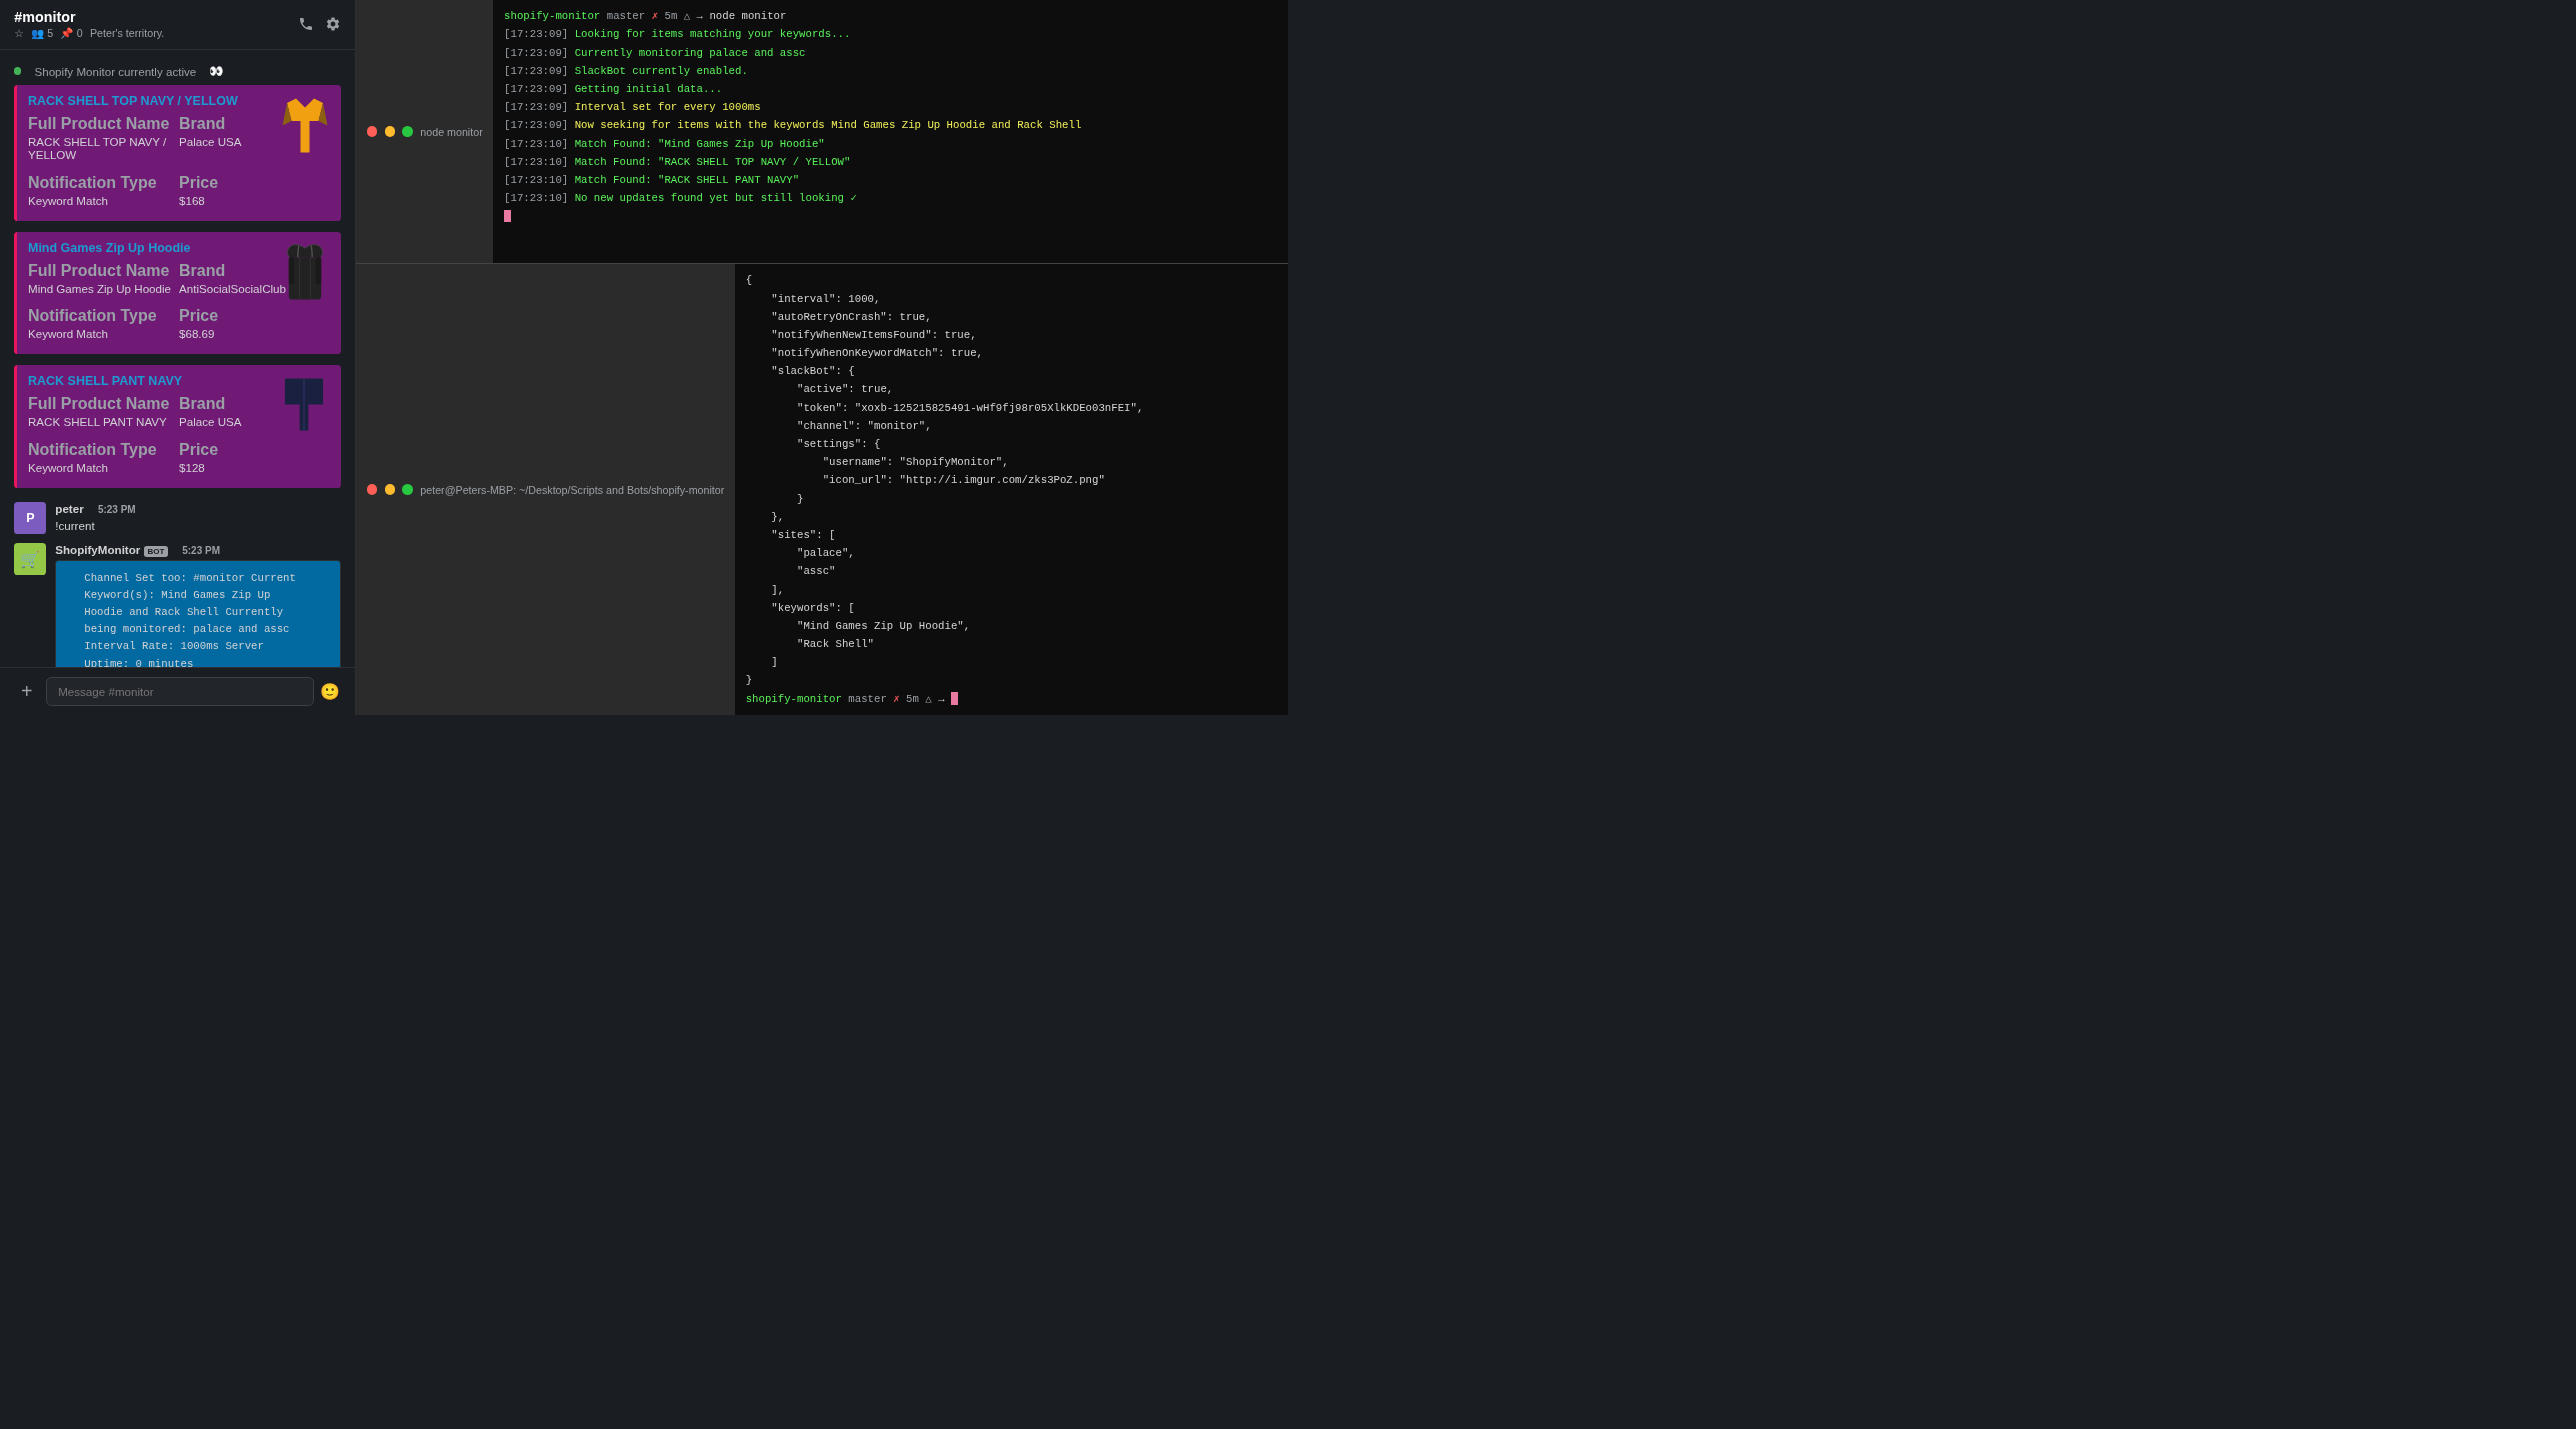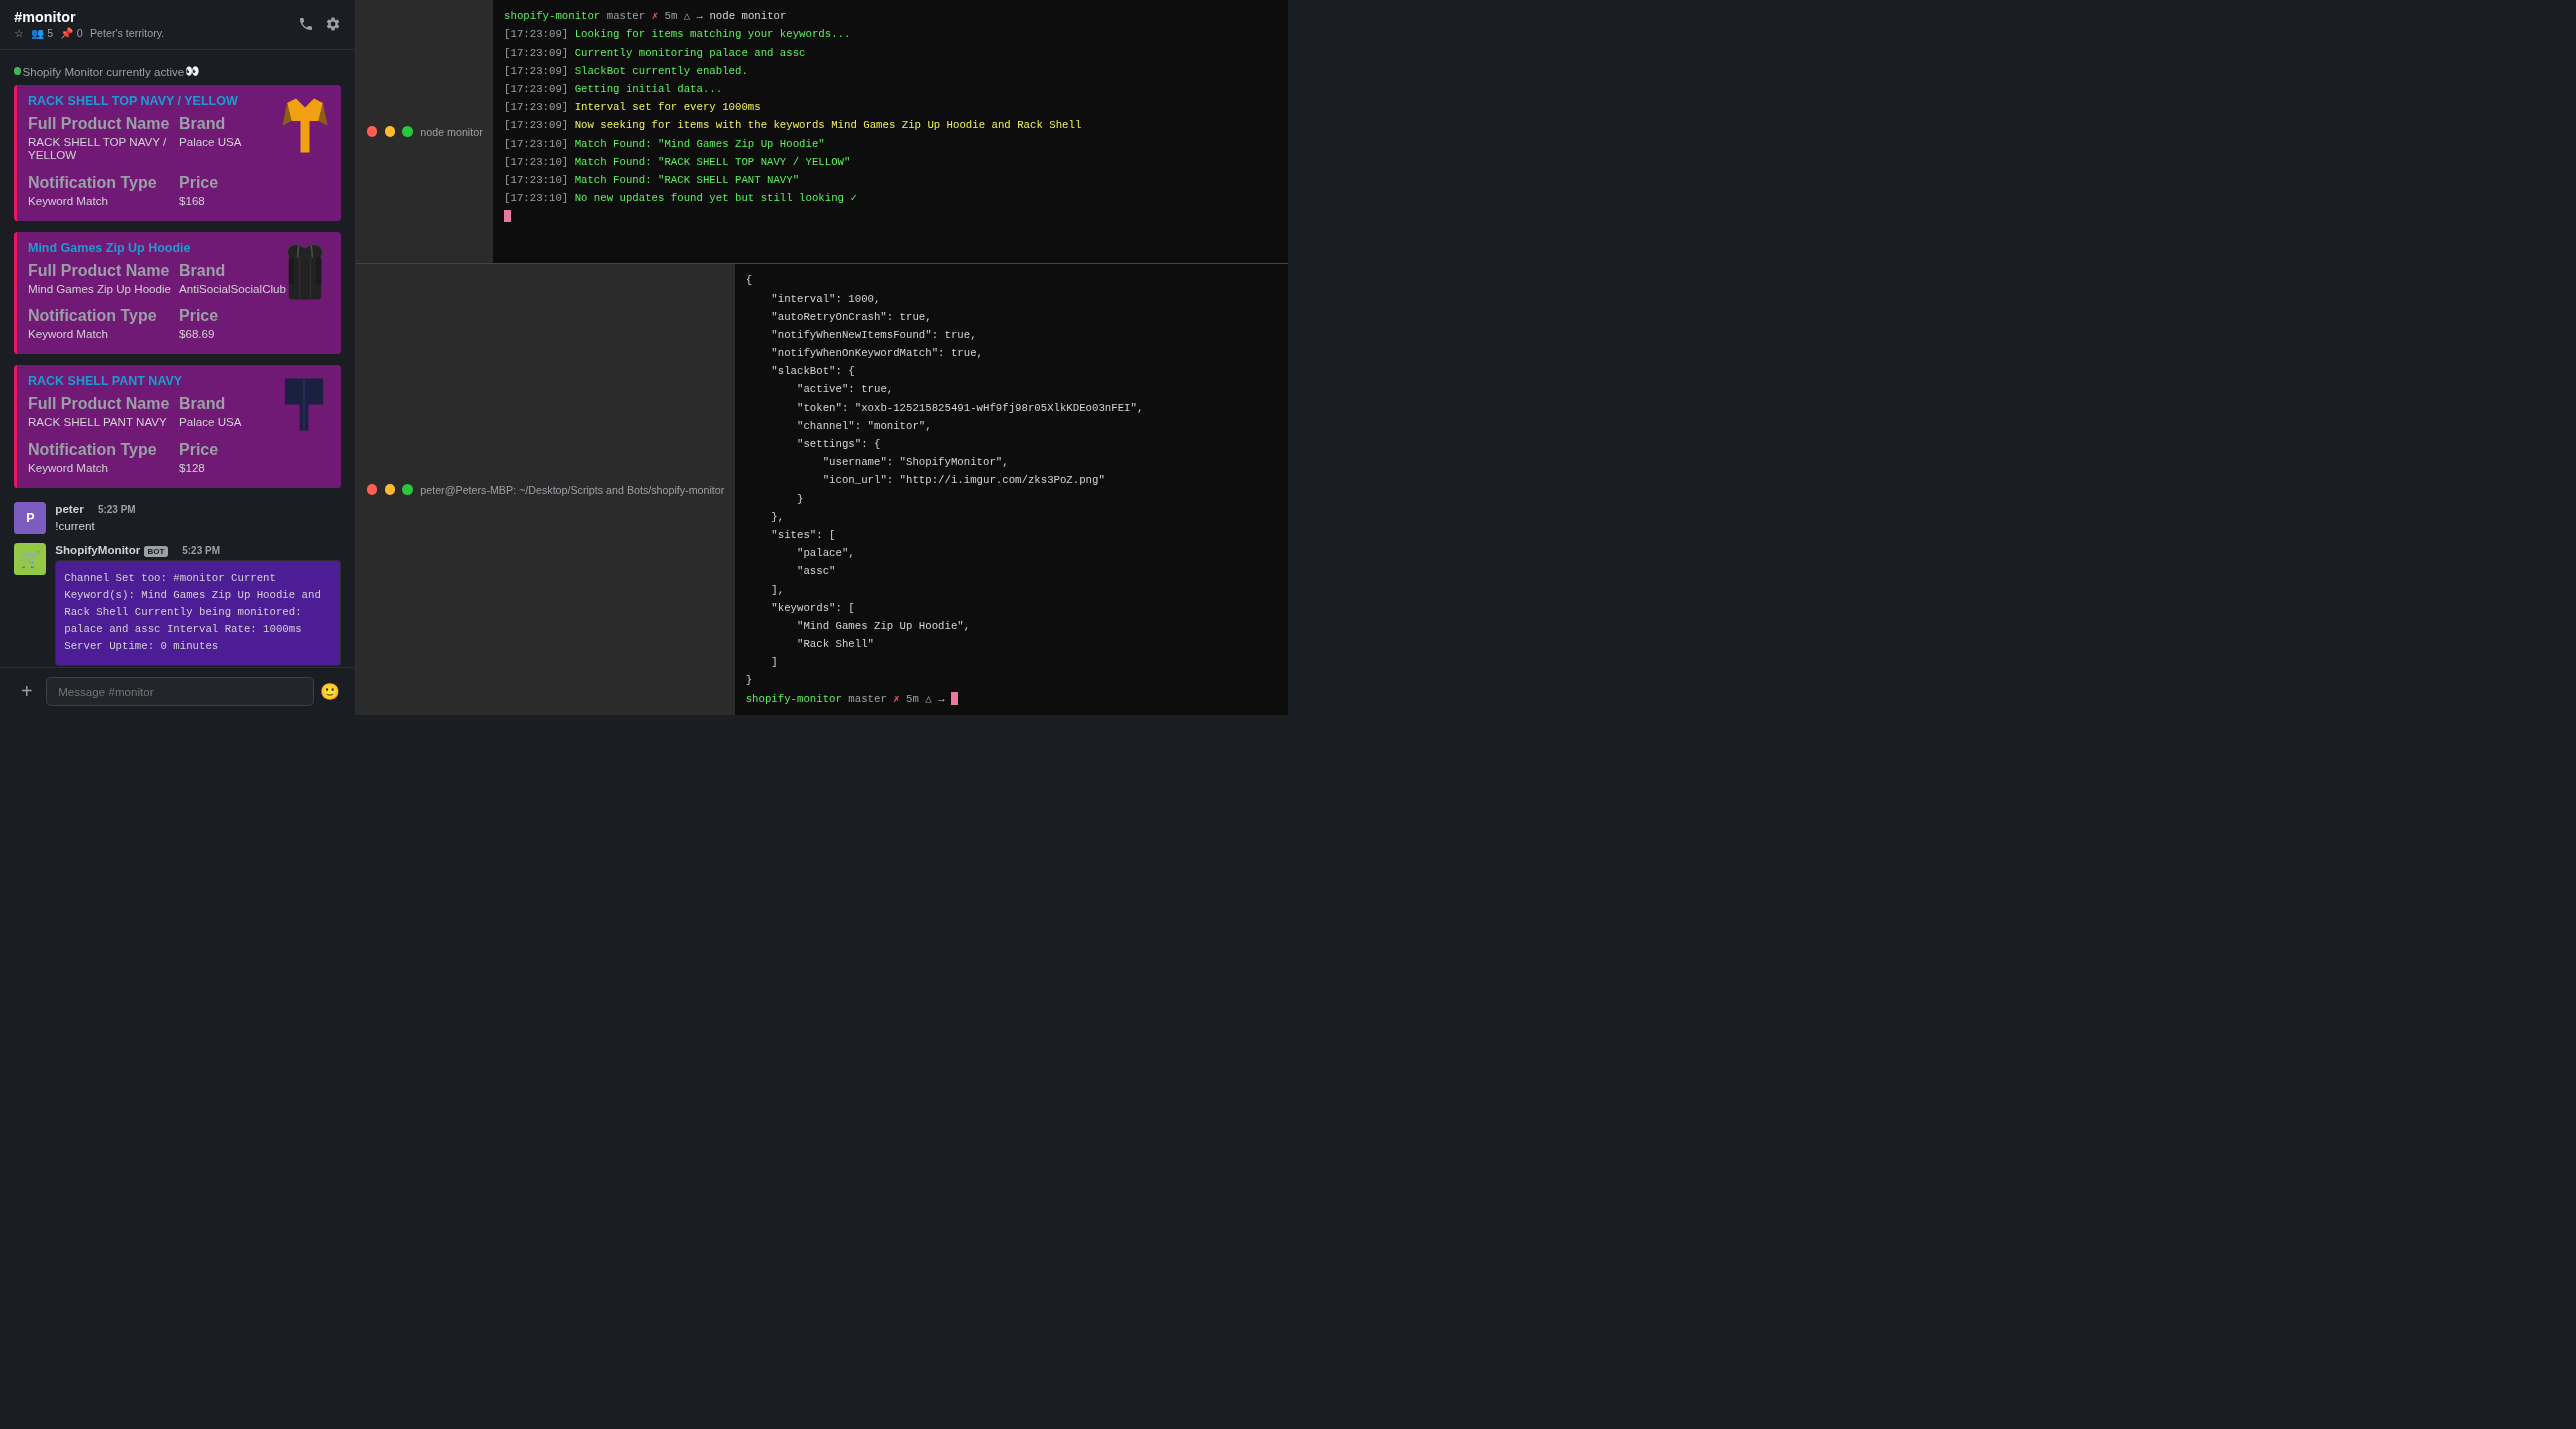--- a/index.html
+++ b/index.html
@@ -63,21 +63,21 @@
       flex: 1;
       overflow-y: auto;
       padding: 10.7px 0;
       background: #1a1d21;
     }
 
     
     .status-bar {
       display: flex;
       align-items: center;
-      gap: 1px;
+      gap: 13px;
       padding: 3.6px 14.3px 7.2px;
       color: #9aa0a6;
       font-size: 11.6px;
     }
     .status-dot {
       width: 7.2px;
       height: 7.2px;
       border-radius: 50%;
       background: #44b355;
       display: inline-block;
@@ -177,24 +177,24 @@
       margin-left: 3.6px;
       vertical-align: middle;
     }
     .message-text {
       color: #d1d2d3;
       font-size: 11.6px;
       margin-top: 1.8px;
       line-height: 1.5;
     }
     .bot-response-box {
-      background: #4c1d95;
+      background: #0369a1;
       border: 0.9px solid #2d2f33;
       border-radius: 3.6px;
-      padding: 9px 8px;
+      padding: 9px 28px;
       margin-top: 3.6px;
       font-family: "Courier New", monospace;
       font-size: 10.7px;
       color: #d1d2d3;
       line-height: 1.6;
     }
 
     
     .message-input-area {
       padding: 9px 14.3px;

